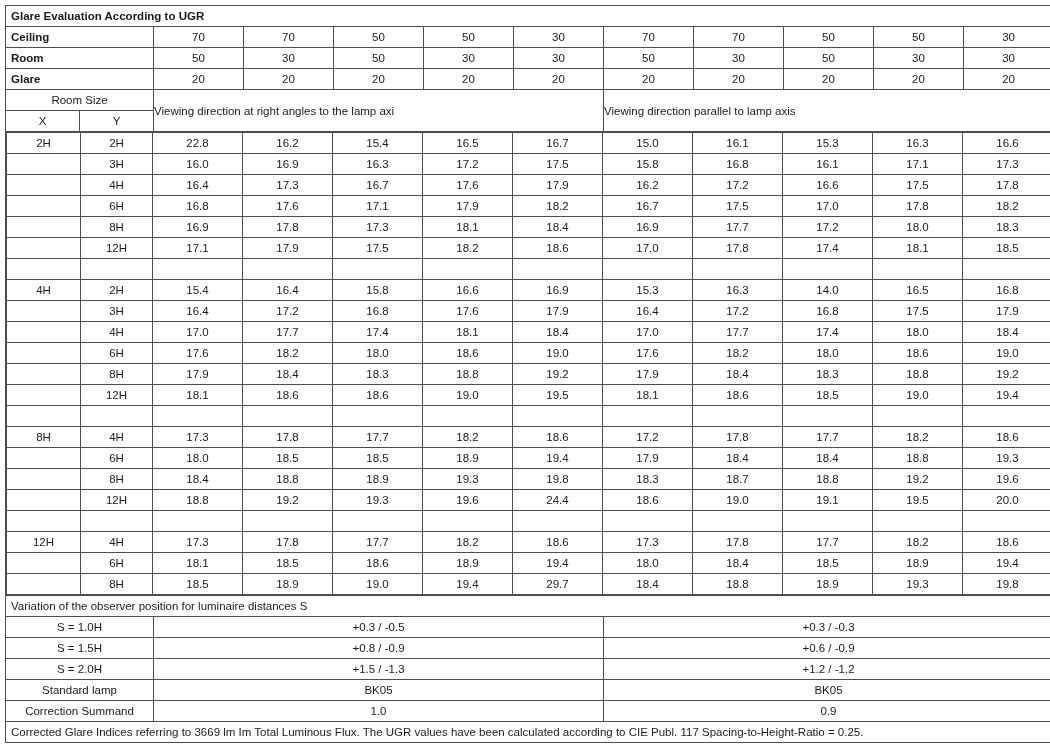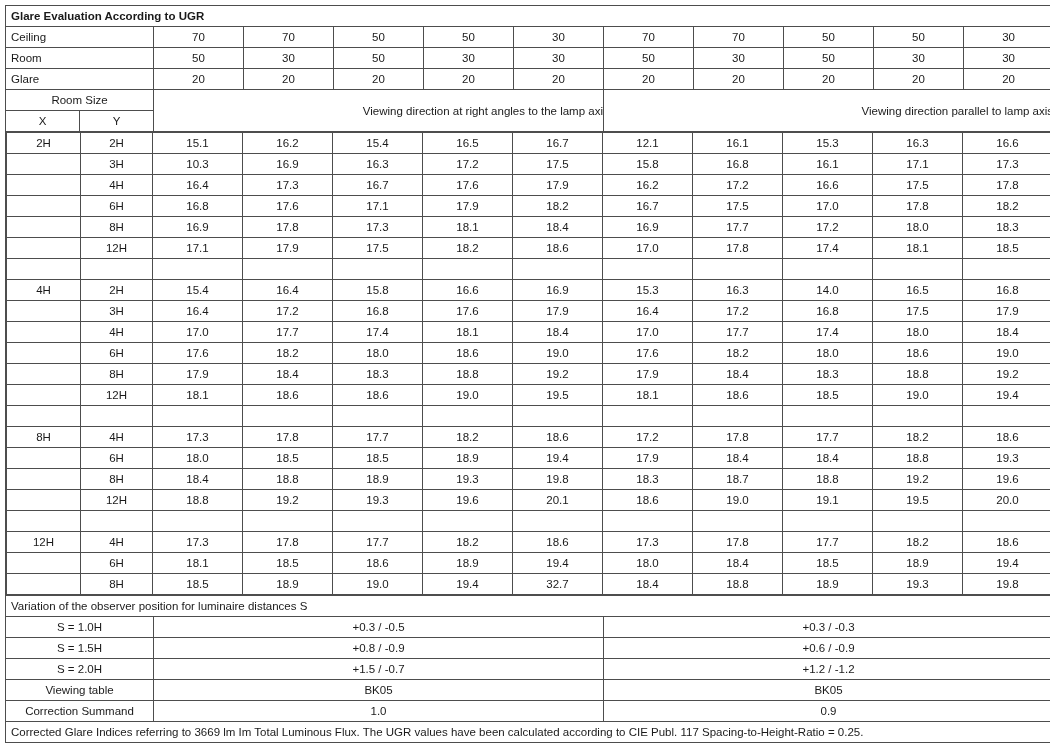--- a/index.html
+++ b/index.html
@@ -34,38 +34,39 @@
   }
   .title-cell {
     font-weight: bold;
     font-size: 12.5px;
     padding-left: 5px !important;
     height: 19px;
   }
   .lbl {
     padding-left: 5px !important;
     text-align: left;
+    font-weight: bold;
   }
   .ctr { text-align: center; }
   .nb-top { border-top: none; }
   .nb-bot { border-bottom: none; }
   .nb-left { border-left: none; }
   .nb-right { border-right: none; }
 
   
   .data td {
     border: none;
   }
   .frame-l { border-left: 1px solid #4d4d4d !important; }
 
   .blockrow td { height: 20px; }
   .gaprow td { height: 14px; }
 
   .hdr-dir {
-    text-align: right;
+    text-align: left;
     font-size: 11.5px;
   }
   .roomsize-lbl { text-align: center; }
 
   .footnote {
     font-size: 11px;
     padding-left: 5px !important;
     height: 21px;
   }
   .varheader {
@@ -164,35 +165,35 @@
                 <col style="width:90px">
                 <col style="width:90px">
                 <col style="width:90px">
                 <col style="width:90px">
             </colgroup>
             <tbody>
 
               <tr class="blockrow">
                 <td class="ctr">2H</td>
                 <td class="ctr">2H</td>
-                <td class="ctr frame-l">15.1</td>
+                <td class="ctr frame-l">22.8</td>
                 <td class="ctr">16.2</td>
                 <td class="ctr">15.4</td>
                 <td class="ctr">16.5</td>
                 <td class="ctr">16.7</td>
-                <td class="ctr frame-l">12.1</td>
+                <td class="ctr frame-l">15.0</td>
                 <td class="ctr">16.1</td>
                 <td class="ctr">15.3</td>
                 <td class="ctr">16.3</td>
                 <td class="ctr">16.6</td>
               </tr>
               <tr class="blockrow">
                 <td></td>
                 <td class="ctr">3H</td>
-                <td class="ctr frame-l">10.3</td>
+                <td class="ctr frame-l">16.0</td>
                 <td class="ctr">16.9</td>
                 <td class="ctr">16.3</td>
                 <td class="ctr">17.2</td>
                 <td class="ctr">17.5</td>
                 <td class="ctr frame-l">15.8</td>
                 <td class="ctr">16.8</td>
                 <td class="ctr">16.1</td>
                 <td class="ctr">17.1</td>
                 <td class="ctr">17.3</td>
               </tr>
@@ -410,21 +411,21 @@
                 <td class="ctr">19.2</td>
                 <td class="ctr">19.6</td>
               </tr>
               <tr class="blockrow">
                 <td></td>
                 <td class="ctr">12H</td>
                 <td class="ctr frame-l">18.8</td>
                 <td class="ctr">19.2</td>
                 <td class="ctr">19.3</td>
                 <td class="ctr">19.6</td>
-                <td class="ctr">20.1</td>
+                <td class="ctr">24.4</td>
                 <td class="ctr frame-l">18.6</td>
                 <td class="ctr">19.0</td>
                 <td class="ctr">19.1</td>
                 <td class="ctr">19.5</td>
                 <td class="ctr">20.0</td>
               </tr>
 
               <tr class="gaprow">
                 <td></td>
                   <td></td>
@@ -468,21 +469,21 @@
                 <td class="ctr">18.9</td>
                 <td class="ctr">19.4</td>
               </tr>
               <tr class="blockrow">
                 <td></td>
                 <td class="ctr">8H</td>
                 <td class="ctr frame-l">18.5</td>
                 <td class="ctr">18.9</td>
                 <td class="ctr">19.0</td>
                 <td class="ctr">19.4</td>
-                <td class="ctr">32.7</td>
+                <td class="ctr">29.7</td>
                 <td class="ctr frame-l">18.4</td>
                 <td class="ctr">18.8</td>
                 <td class="ctr">18.9</td>
                 <td class="ctr">19.3</td>
                 <td class="ctr">19.8</td>
               </tr>
             </tbody>
           </table>
         </td>
       </tr>
@@ -496,26 +497,26 @@
         <td colspan="5" class="ctr nb-bot">+0.3 / -0.5</td>
         <td colspan="5" class="ctr nb-bot">+0.3 / -0.3</td>
       </tr>
       <tr>
         <td colspan="2" class="ctr nb-top nb-bot">S = 1.5H</td>
         <td colspan="5" class="ctr nb-top nb-bot">+0.8 / -0.9</td>
         <td colspan="5" class="ctr nb-top nb-bot">+0.6 / -0.9</td>
       </tr>
       <tr>
         <td colspan="2" class="ctr nb-top">S = 2.0H</td>
-        <td colspan="5" class="ctr nb-top">+1.5 / -0.7</td>
+        <td colspan="5" class="ctr nb-top">+1.5 / -1.3</td>
         <td colspan="5" class="ctr nb-top">+1.2 / -1.2</td>
       </tr>
 
       <tr>
-        <td colspan="2" class="ctr nb-bot">Viewing table</td>
+        <td colspan="2" class="ctr nb-bot">Standard lamp</td>
         <td colspan="5" class="ctr nb-bot">BK05</td>
         <td colspan="5" class="ctr nb-bot">BK05</td>
       </tr>
 
       <tr>
         <td colspan="2" class="ctr nb-top">Correction Summand</td>
         <td colspan="5" class="ctr nb-top">1.0</td>
         <td colspan="5" class="ctr nb-top">0.9</td>
       </tr>
 

